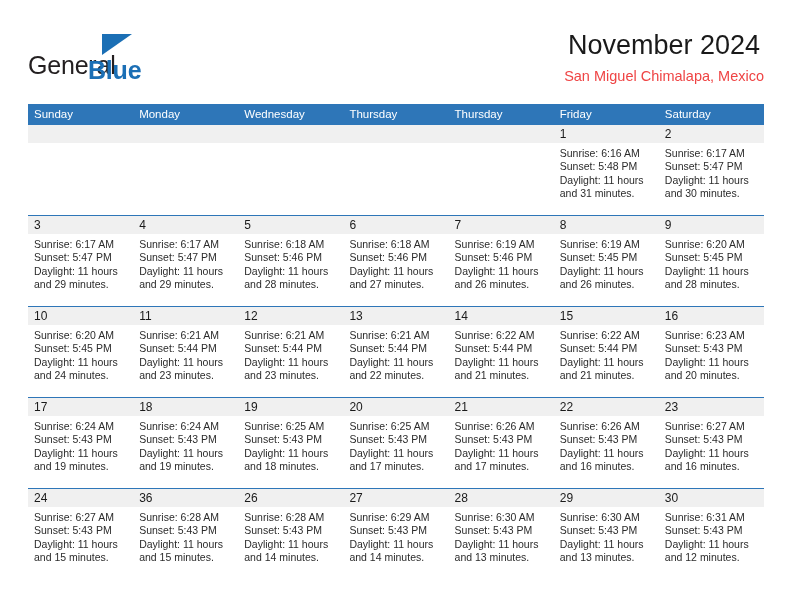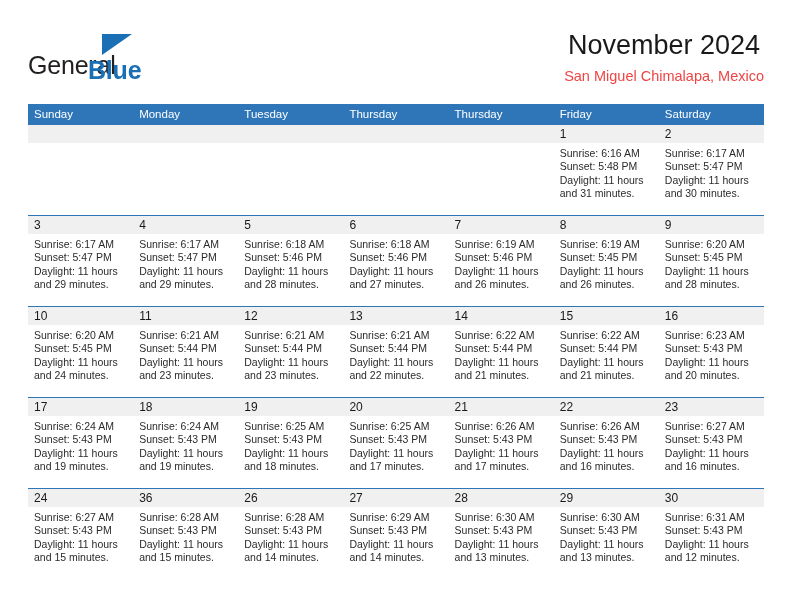--- a/index.html
+++ b/index.html
@@ -180,21 +180,21 @@
         <col style="width:14.2857%">
       <col style="width:14.2857%">
         <col style="width:14.2857%">
         <col style="width:14.2857%">
       <col style="width:14.2858%">
     </colgroup>
     <thead>
       <tr>
         <th class="dow">Sunday</th>
         <th class="dow">Monday</th>
-        <th class="dow">Tuesday</th>
+        <th class="dow">Wednesday</th>
         <th class="dow">Thursday</th>
         <th class="dow">Thursday</th>
         <th class="dow">Friday</th>
         <th class="dow">Saturday</th>
       </tr>
     </thead>
     <tbody id="calendar-body">
         <tr>
           <td class="day-cell first-row">
             <div class="day-inner">

